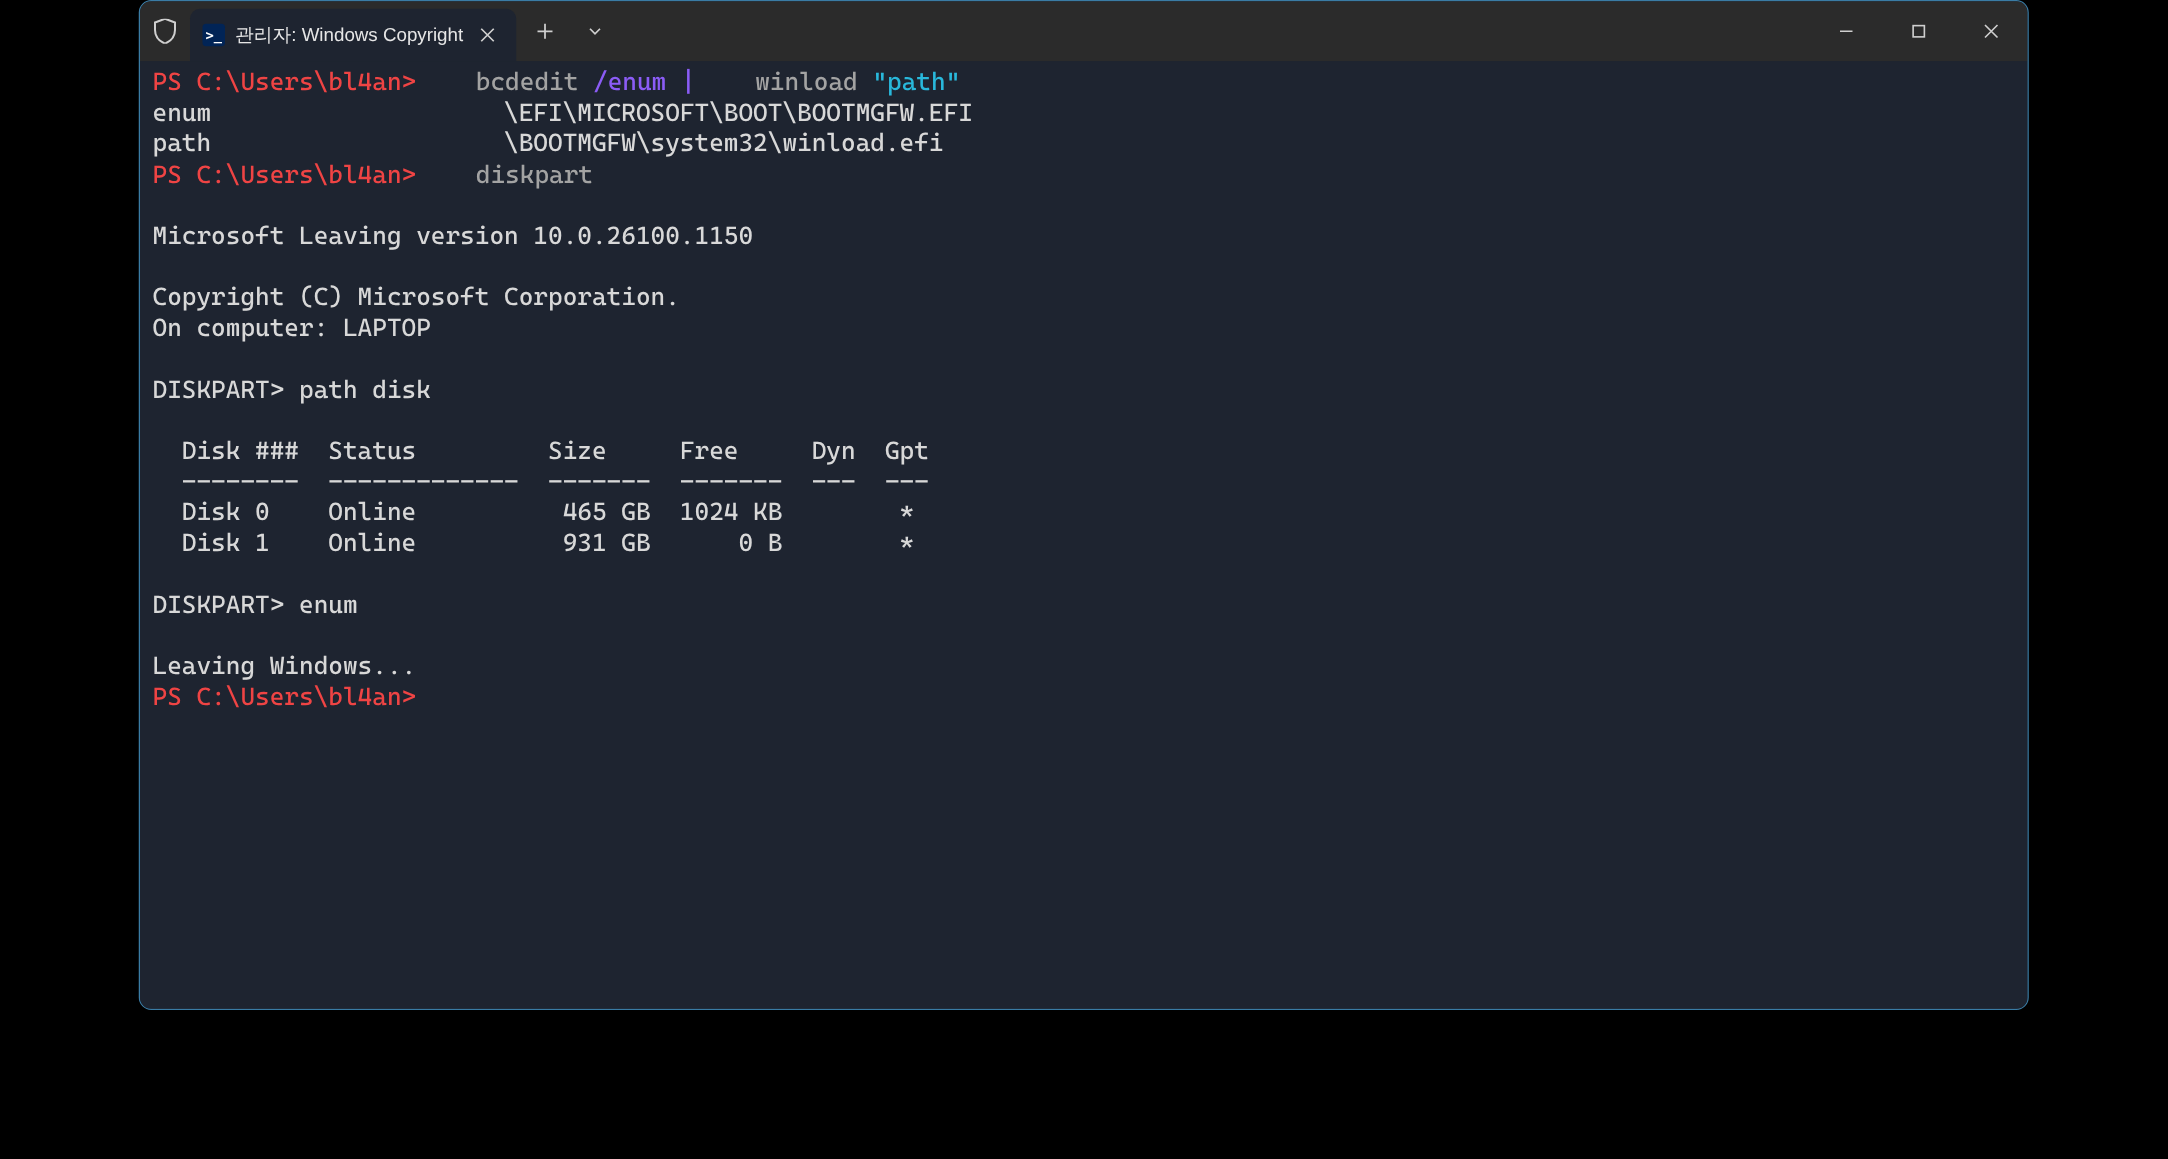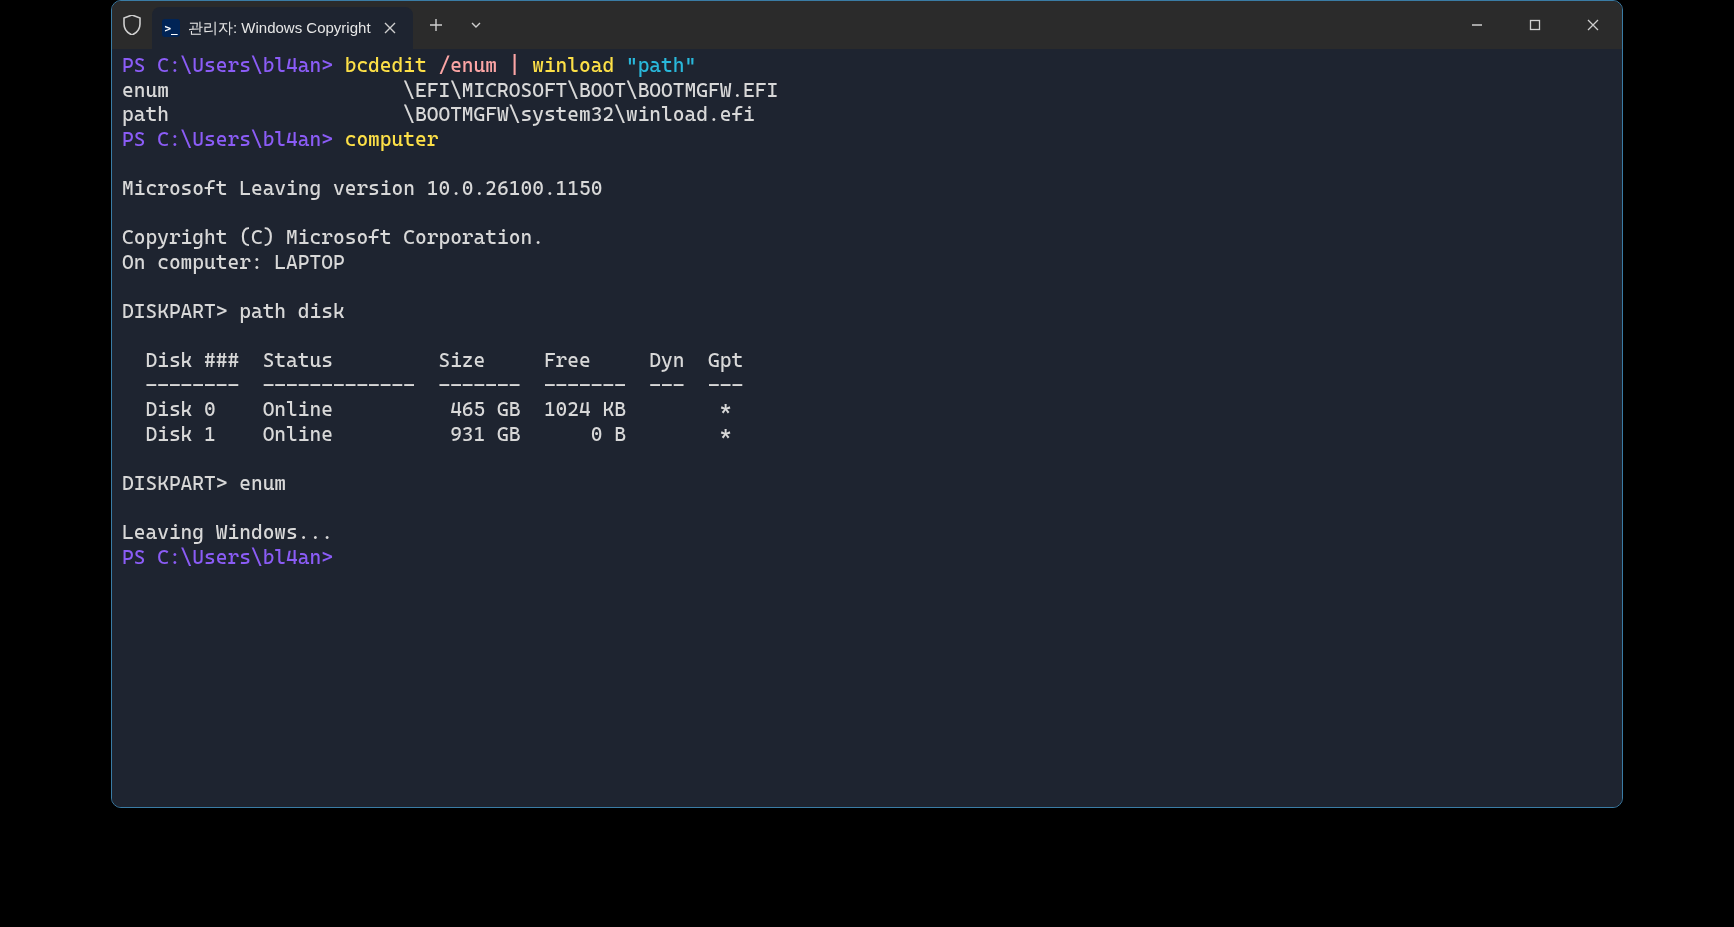--- a/index.html
+++ b/index.html
@@ -96,23 +96,23 @@
     background: #1e2430;
     color: #d8d8d8;
     font-size: 20px;
     line-height: 1.23;
     padding: 4px 10px 10px 10px;
     white-space: pre;
     overflow: hidden;
     font-family: "Cascadia Mono","Consolas",monospace;
     letter-spacing: 0px;
   }
-  .prompt { color: #8b5cf6; }
-  .cmd-yellow { color: #fde047; }
-  .cmd-gray  { color: #fca5a5; }
+  .prompt { color: #ef4444; }
+  .cmd-yellow { color: #a3a3a3; margin-left: 36px; }
+  .cmd-gray  { color: #8b5cf6; }
   .str-cyan  { color: #29b8db; }
   svg { display: block; }
 </style>
 </head>
 <body>
 
 <div class="window">
 
   <div class="titlebar">
     <div class="titlebar-left">
@@ -156,21 +156,21 @@
         <svg width="12" height="12" viewBox="0 0 12 12">
             <path d="M1 1 L11 11 M11 1 L1 11" stroke="currentColor" stroke-width="1.3"></path>
           </svg>
       </div>
     </div>
   </div>
 
   <div class="terminal"><span class="prompt">PS C:\Users\bl4an&gt; </span><span class="cmd-yellow">bcdedit</span><span class="cmd-gray"> /enum </span><span class="cmd-gray">|</span><span class="cmd-yellow"> winload </span><span class="str-cyan">"path"</span>
 <span>enum                    \EFI\MICROSOFT\BOOT\BOOTMGFW.EFI</span>
 <span>path                    \BOOTMGFW\system32\winload.efi</span>
-<span class="prompt">PS C:\Users\bl4an&gt; </span><span class="cmd-yellow">computer</span>
+<span class="prompt">PS C:\Users\bl4an&gt; </span><span class="cmd-yellow">diskpart</span>
 <span></span>
 <span>Microsoft Leaving version 10.0.26100.1150</span>
 <span></span>
 <span>Copyright (C) Microsoft Corporation.</span>
 <span>On computer: LAPTOP</span>
 <span></span>
 <span>DISKPART&gt; </span><span>path disk</span>
 <span></span>
 <span>  Disk ###  Status         Size     Free     Dyn  Gpt</span>
 <span>  --------  -------------  -------  -------  ---  ---</span>

